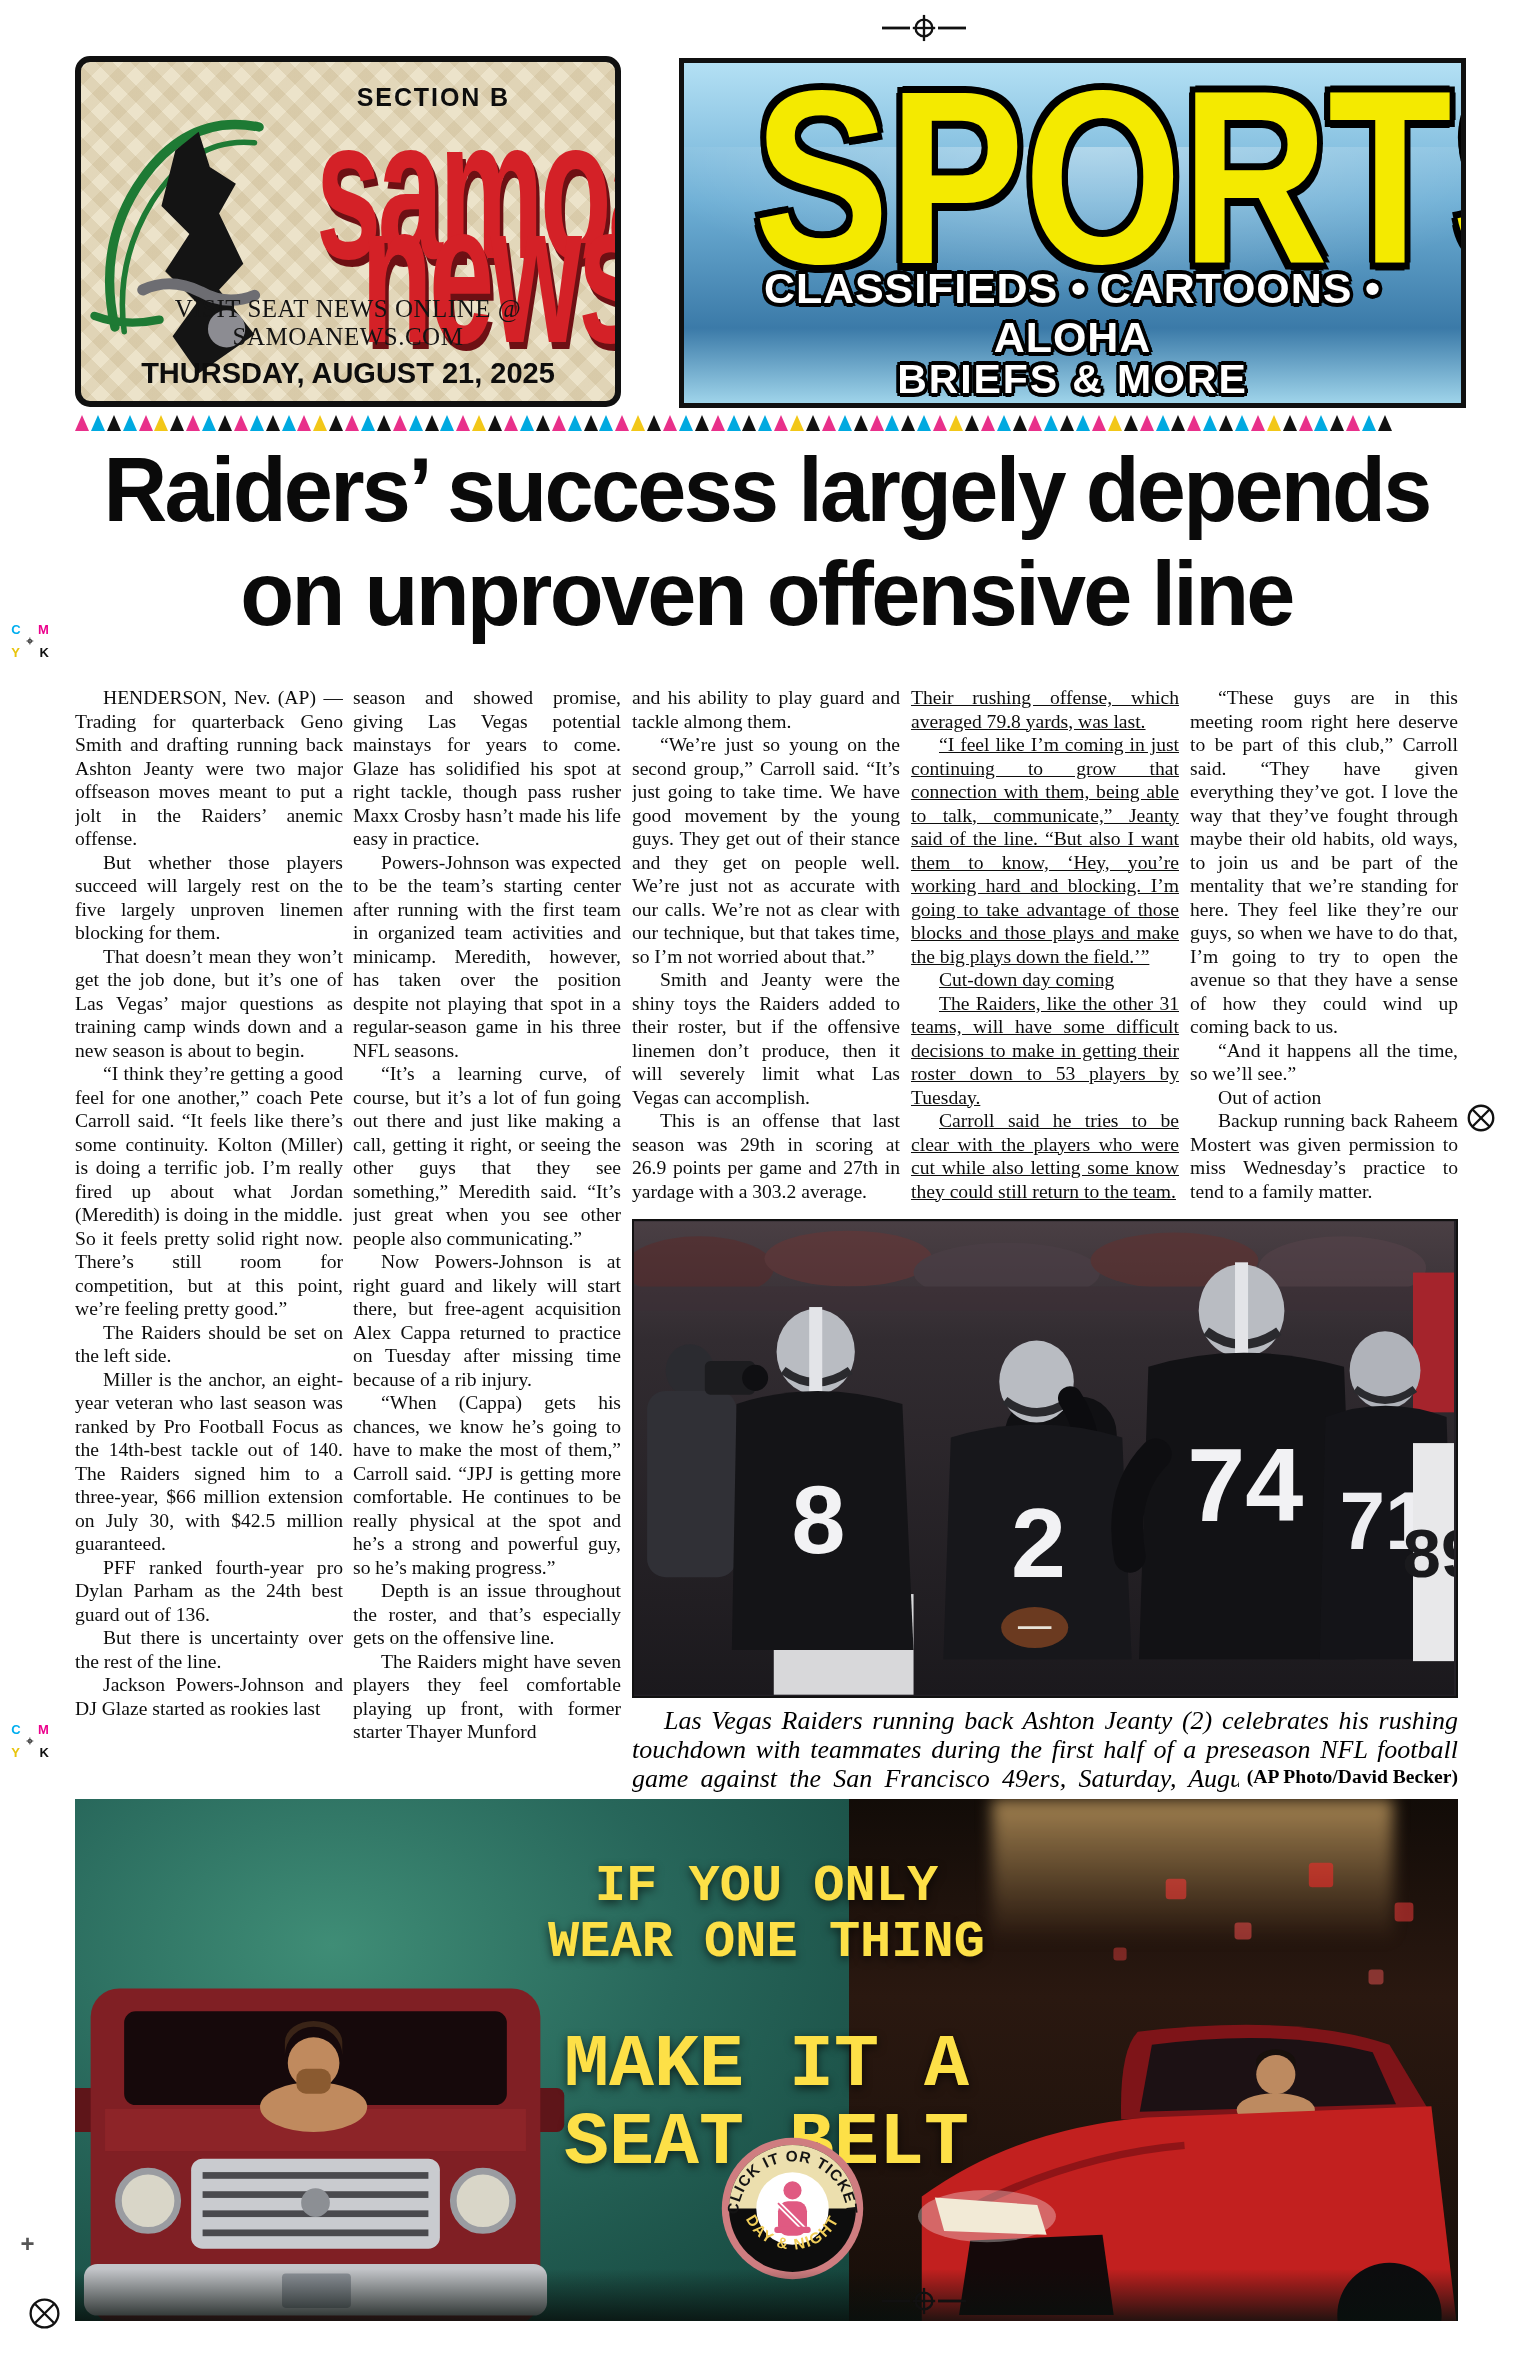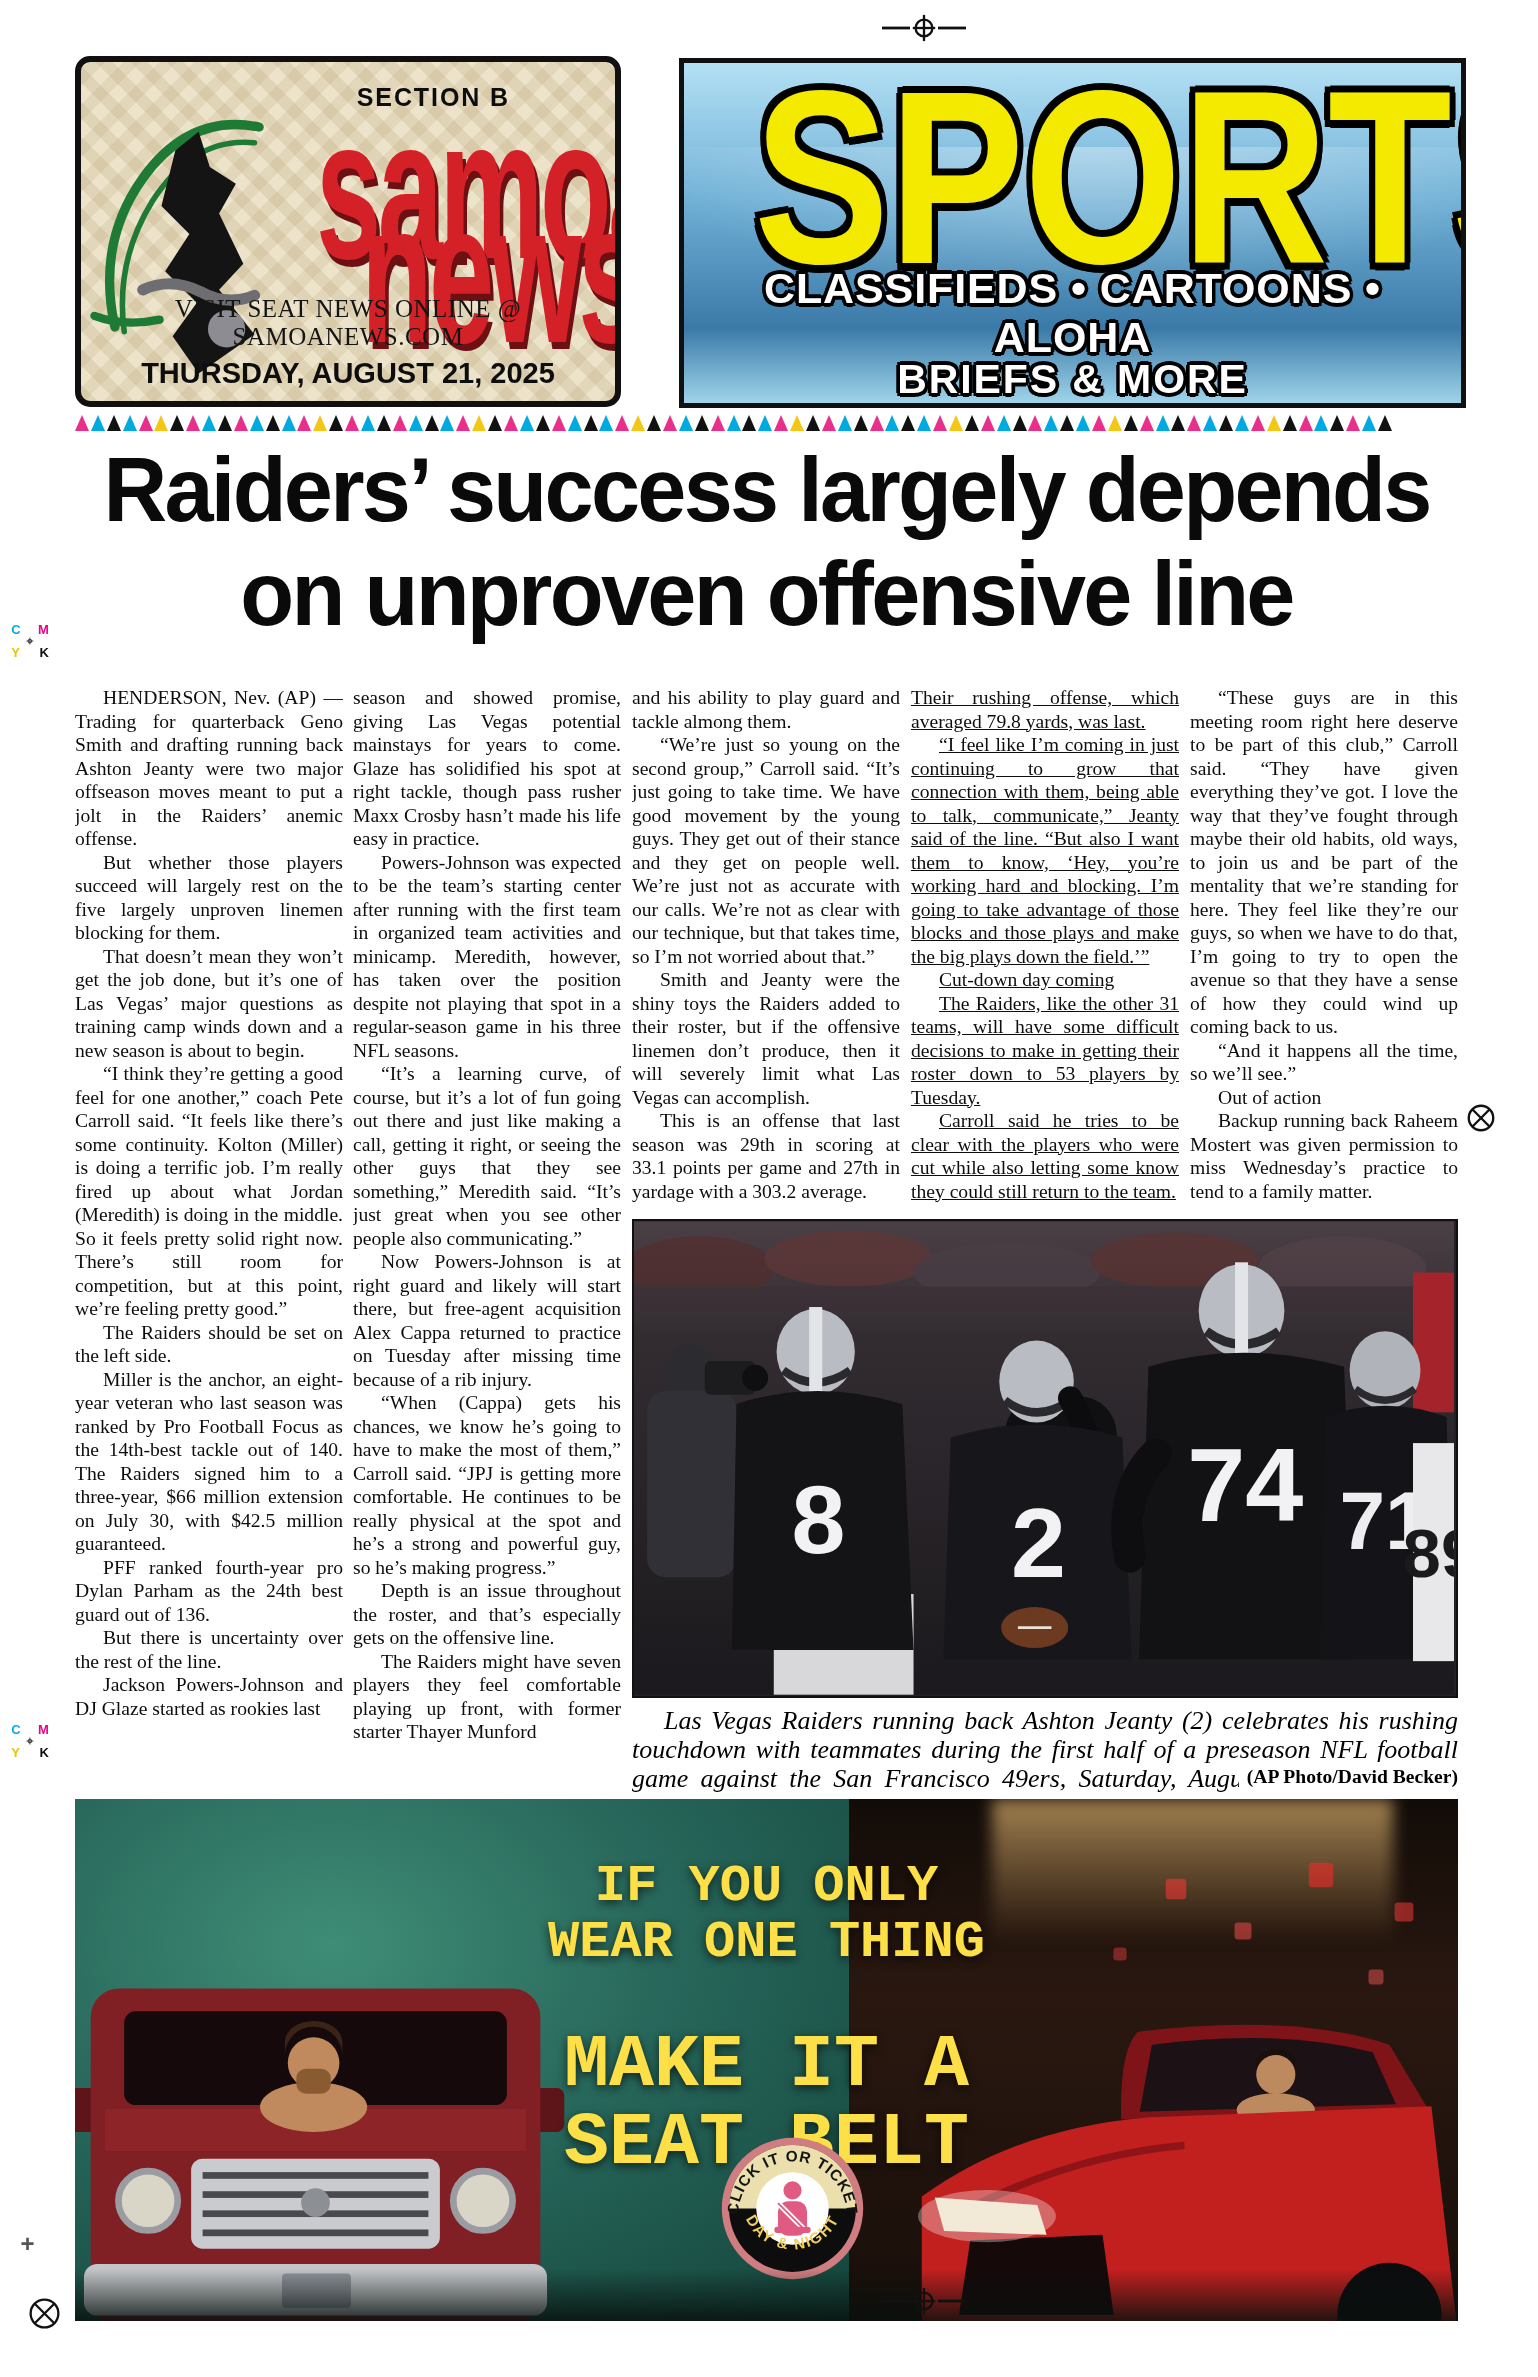--- a/index.html
+++ b/index.html
@@ -263,21 +263,21 @@
     <p class="indent">“It’s a learning curve, of course, but it’s a lot of fun going out there and just like making a call, getting it right, or seeing the other guys that they see something,” Meredith said. “It’s just great when you see other people also communicating.”</p>
     <p class="indent">Now Powers-Johnson is at right guard and likely will start there, but free-agent acquisition Alex Cappa returned to practice on Tuesday after missing time because of a rib injury.</p>
     <p class="indent">“When (Cappa) gets his chances, we know he’s going to have to make the most of them,” Carroll said. “JPJ is getting more comfortable. He continues to be really physical at the spot and he’s a strong and powerful guy, so he’s making progress.”</p>
     <p class="indent">Depth is an issue throughout the roster, and that’s especially gets on the offensive line.</p>
     <p class="indent">The Raiders might have seven players they feel comfortable playing up front, with former starter Thayer Munford</p>
   </div>
 <div class="col" data-col="2">
     <p>and his ability to play guard and tackle almong them.</p>
     <p class="indent">“We’re just so young on the second group,” Carroll said. “It’s just going to take time. We have good movement by the young guys. They get out of their stance and they get on people well. We’re just not as accurate with our calls. We’re not as clear with our technique, but that takes time, so I’m not worried about that.”</p>
     <p class="indent">Smith and Jeanty were the shiny toys the Raiders added to their roster, but if the offensive linemen don’t produce, then it will severely limit what Las Vegas can accomplish.</p>
-    <p class="indent">This is an offense that last season was 29th in scoring at 33.1 points per game and 27th in yardage with a 303.2 average.</p>
+    <p class="indent">This is an offense that last season was 29th in scoring at 26.9 points per game and 27th in yardage with a 303.2 average.</p>
   </div>
 <div class="col" data-col="3">
     <p>Their rushing offense, which averaged 79.8 yards, was last.</p>
     <p class="indent">“I feel like I’m coming in just continuing to grow that connection with them, being able to talk, communicate,” Jeanty said of the line. “But also I want them to know, ‘Hey, you’re working hard and blocking. I’m going to take advantage of those blocks and those plays and make the big plays down the field.’”</p>
     <p class="indent">Cut-down day coming</p>
     <p class="indent">The Raiders, like the other 31 teams, will have some difficult decisions to make in getting their roster down to 53 players by Tuesday.</p>
     <p class="indent">Carroll said he tries to be clear with the players who were cut while also letting some know they could still return to the team.</p>
   </div>
 <div class="col" data-col="4">
     <p class="indent">“These guys are in this meeting room right here deserve to be part of this club,” Carroll said. “They have given everything they’ve got. I love the way that they’ve fought through maybe their old habits, old ways, to join us and be part of the mentality that we’re standing for here. They feel like they’re our guys, so when we have to do that, I’m going to try to open the avenue so that they have a sense of how they could wind up coming back to us.</p>

